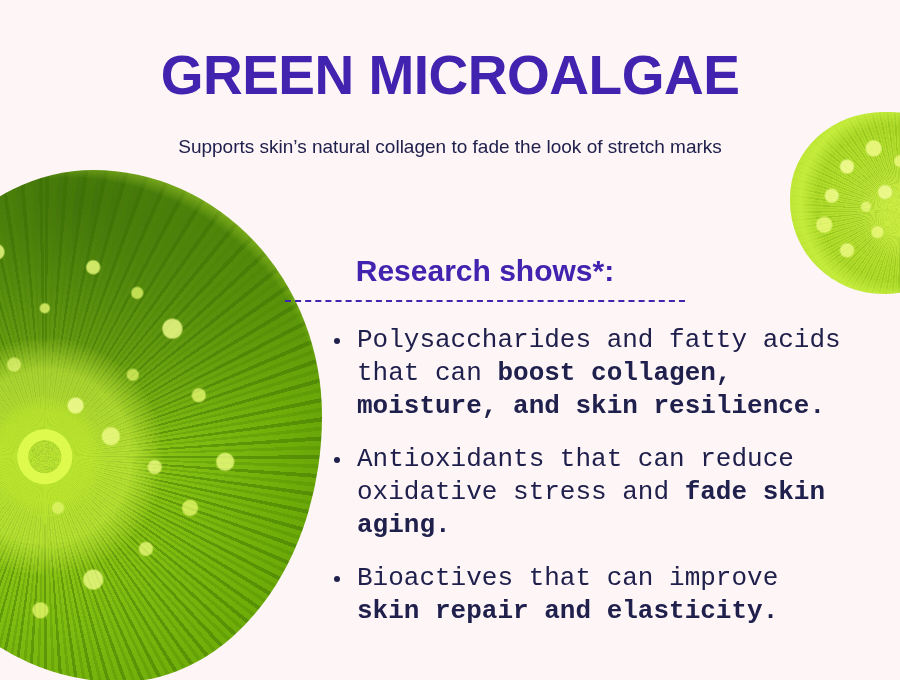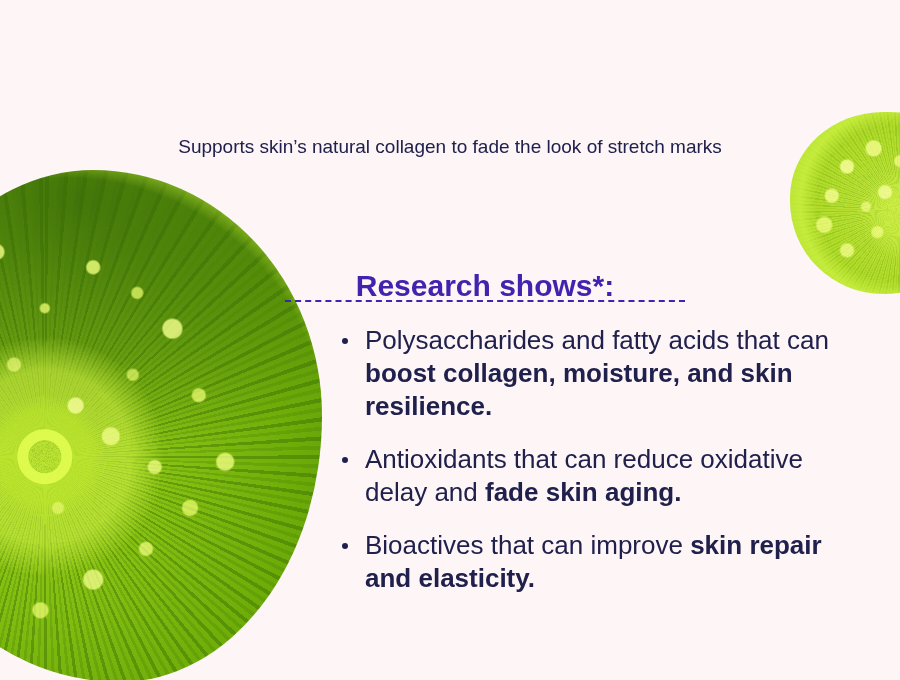--- a/index.html
+++ b/index.html
@@ -169,38 +169,38 @@
   .research-heading {
     position: absolute;
     left: 285px;
     top: 252px;
     width: 400px;
     text-align: center;
     font-size: 30px;
     line-height: 38px;
     font-weight: 700;
     color: #4023ae;
-    margin-top: 15px;
   }
 
   .divider {
     position: absolute;
     left: 285px;
     top: 300px;
     width: 400px;
     height: 0;
     border-top: 2px dashed #4023ae;
   }
 
   .bullet-list {
     position: absolute;
-    left: 338px;
+    left: 330px;
     top: 324px;
     width: 520px;
     list-style: none;
+    font-family: Liberation Mono, monospace;
   }
 
   .bullet-item {
     position: relative;
     padding-left: 27px;
     margin-bottom: 20px;
     font-size: 26px;
     line-height: 33px;
     font-weight: 400;
     color: #20204d;
@@ -225,35 +225,36 @@
 
 <div class="stage">
 
   <div class="algae-layer">
     <div class="algae algae-left"></div>
     <div class="algae algae-right"></div>
   </div>
 
   <div class="content">
 
+    <h1 class="title">GREEN MICROALGAE</h1>
 
     <p class="subtitle">Supports skin’s natural collagen to fade the look of stretch marks</p>
 
     <h2 class="research-heading">Research shows*:</h2>
 
     <div class="divider"></div>
 
     <ul class="bullet-list">
       <li class="bullet-item">
         <span class="bullet-dot"></span>
         <span>Polysaccharides and fatty acids that can </span><b>boost collagen, moisture, and skin resilience.</b><span></span>
       </li>
       <li class="bullet-item">
         <span class="bullet-dot"></span>
-        <span>Antioxidants that can reduce oxidative delay and </span><b>fade skin aging.</b><span></span>
+        <span>Antioxidants that can reduce oxidative stress and </span><b>fade skin aging.</b><span></span>
       </li>
       <li class="bullet-item">
         <span class="bullet-dot"></span>
         <span>Bioactives that can improve </span><b>skin repair and elasticity.</b><span></span>
       </li>
     </ul>
 
   </div>
 </div>
 

